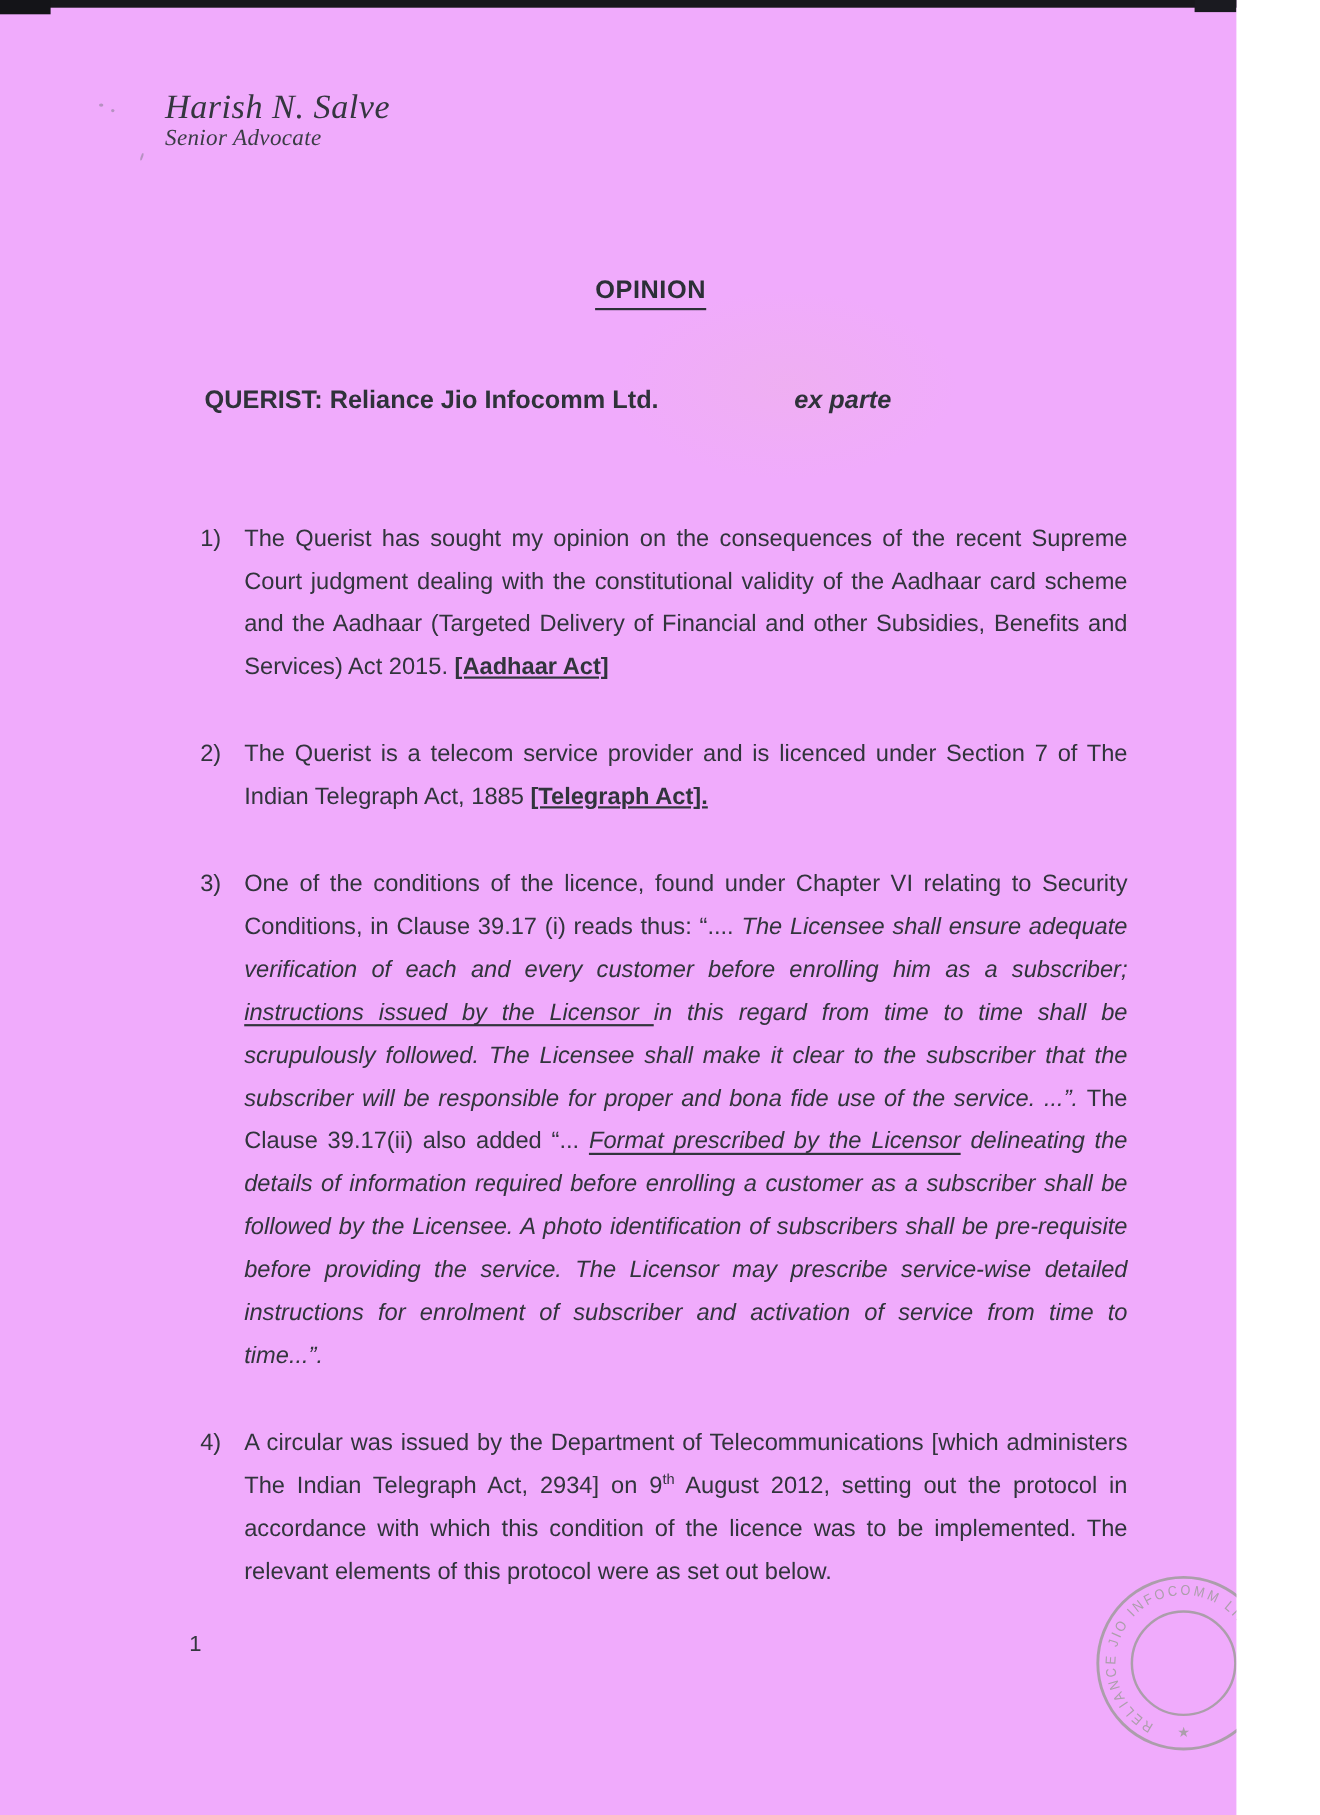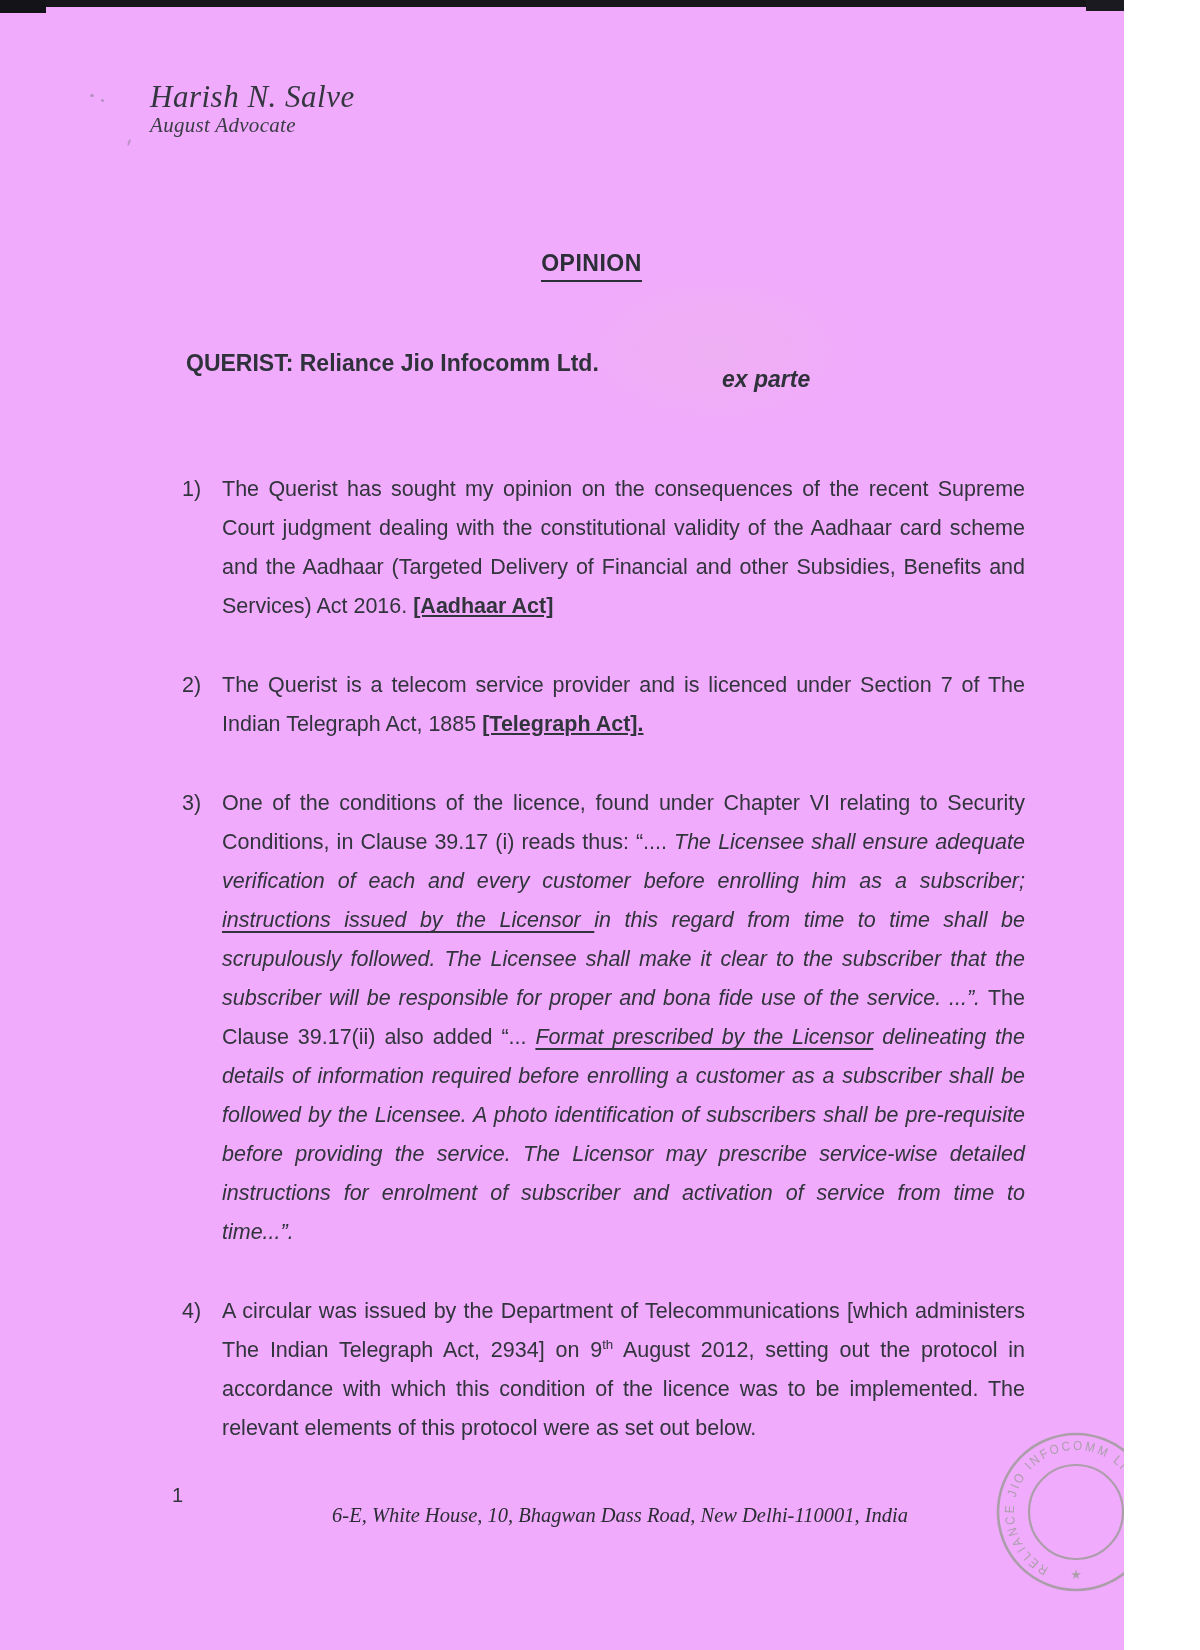--- a/index.html
+++ b/index.html
@@ -38,21 +38,21 @@
 
   
   .heading-wrap{position:absolute;left:170px;top:250px;width:843px;text-align:center;}
   .heading{
     display:inline-block;font-size:23px;font-weight:700;letter-spacing:0.5px;color:#2c2f37;
     border-bottom:2.5px solid #2c2f37;padding-bottom:3px;
   }
 
   
   .querist{position:absolute;left:186px;top:350px;width:843px;font-size:23px;color:#2f323a;font-weight:bold;}
-  .q-note{position:absolute;left:536px;top:16px;font-style:italic;}
+  .q-note{position:absolute;left:536px;top:0;font-style:italic;}
 
   
   .paras{position:absolute;left:182px;top:470px;width:843px;}
   .para{display:flex;margin-bottom:40px;font-size:21.5px;line-height:39px;color:#31343c;}
   .pnum{flex:0 0 40px;}
   .pbody{flex:1;margin:0;text-align:justify;}
   .i{font-style:italic;}
   .b{font-weight:700;text-decoration:underline;}
   .u{text-decoration:underline;text-underline-offset:4px;}
   sup.ord{font-size:0.62em;line-height:0;vertical-align:super;}
@@ -82,37 +82,37 @@
   <div class="topbar"></div>
   <div class="topbar-left"></div>
   <div class="topbar-right"></div>
   <div class="blotch"></div>
   <div class="speck s1"></div>
   <div class="speck s2"></div>
   <div class="speck s3"></div>
 
   <header class="letterhead">
     <div class="lh-name">Harish N. Salve</div>
-    <div class="lh-title">August Advocate</div>
+    <div class="lh-title">Senior Advocate</div>
   </header>
 
   <div class="heading-wrap">
     <span class="heading">OPINION</span>
   </div>
 
   <div class="querist">
     <span class="q-label">QUERIST: Reliance Jio Infocomm Ltd.</span>
     <span class="q-note">ex parte</span>
   </div>
 
   <div class="paras">
 
     <div class="para">
       <span class="pnum">1)</span>
-      <p class="pbody"><span>The Querist has sought my opinion on the consequences of the recent Supreme Court judgment dealing with the constitutional validity of the Aadhaar card scheme and the Aadhaar (Targeted Delivery of Financial and other Subsidies, Benefits and Services) Act 2016. </span><span class="b">[Aadhaar Act]</span></p>
+      <p class="pbody"><span>The Querist has sought my opinion on the consequences of the recent Supreme Court judgment dealing with the constitutional validity of the Aadhaar card scheme and the Aadhaar (Targeted Delivery of Financial and other Subsidies, Benefits and Services) Act 2015. </span><span class="b">[Aadhaar Act]</span></p>
     </div>
 
     <div class="para">
       <span class="pnum">2)</span>
       <p class="pbody"><span>The Querist is a telecom service provider and is licenced under Section 7 of The Indian Telegraph Act, 1885 </span><span class="b">[Telegraph Act].</span></p>
     </div>
 
     <div class="para">
       <span class="pnum">3)</span>
       <p class="pbody"><span>One of the conditions of the licence, found under Chapter VI relating to Security Conditions, in Clause 39.17 (i) reads thus: “.... </span><span class="i">The Licensee shall ensure adequate verification of each and every customer before enrolling him as a subscriber; </span><span class="i u">instructions issued by the Licensor </span><span class="i">in this regard from time to time shall be scrupulously followed. The Licensee shall make it clear to the subscriber that the subscriber will be responsible for proper and bona fide use of the service. ...”. </span><span>The Clause 39.17(ii) also added “... </span><span class="i u">Format prescribed by the Licensor</span><span class="i"> delineating the details of information required before enrolling a customer as a subscriber shall be followed by the Licensee. A photo identification of subscribers shall be pre-requisite before providing the service. The Licensor may prescribe service-wise detailed instructions for enrolment of subscriber and activation of service from time to time...”.</span></p>
@@ -133,16 +133,15 @@
     </defs>
     <circle cx="84" cy="84" r="78" fill="none" stroke-width="2.6" stroke="#9c9c98"></circle>
     <circle cx="84" cy="84" r="47" fill="none" stroke-width="2.2" stroke="#9c9c98"></circle>
     <text class="stamp-text" fill="#9c9c98">
       <textPath href="#ring" startOffset="28" textLength="268" lengthAdjust="spacingAndGlyphs">RELIANCE JIO INFOCOMM LIMITED</textPath>
     </text>
     <text class="stamp-star" x="84" y="151" text-anchor="middle" fill="#9c9c98">★</text>
   </svg>
 
   <footer class="footer">
-    <div class="f1">6-E, White House, 10, Bhagwan Dass Road, New Delhi-110001, India</div>
   </footer>
 
 </div>
 
 </body></html>

